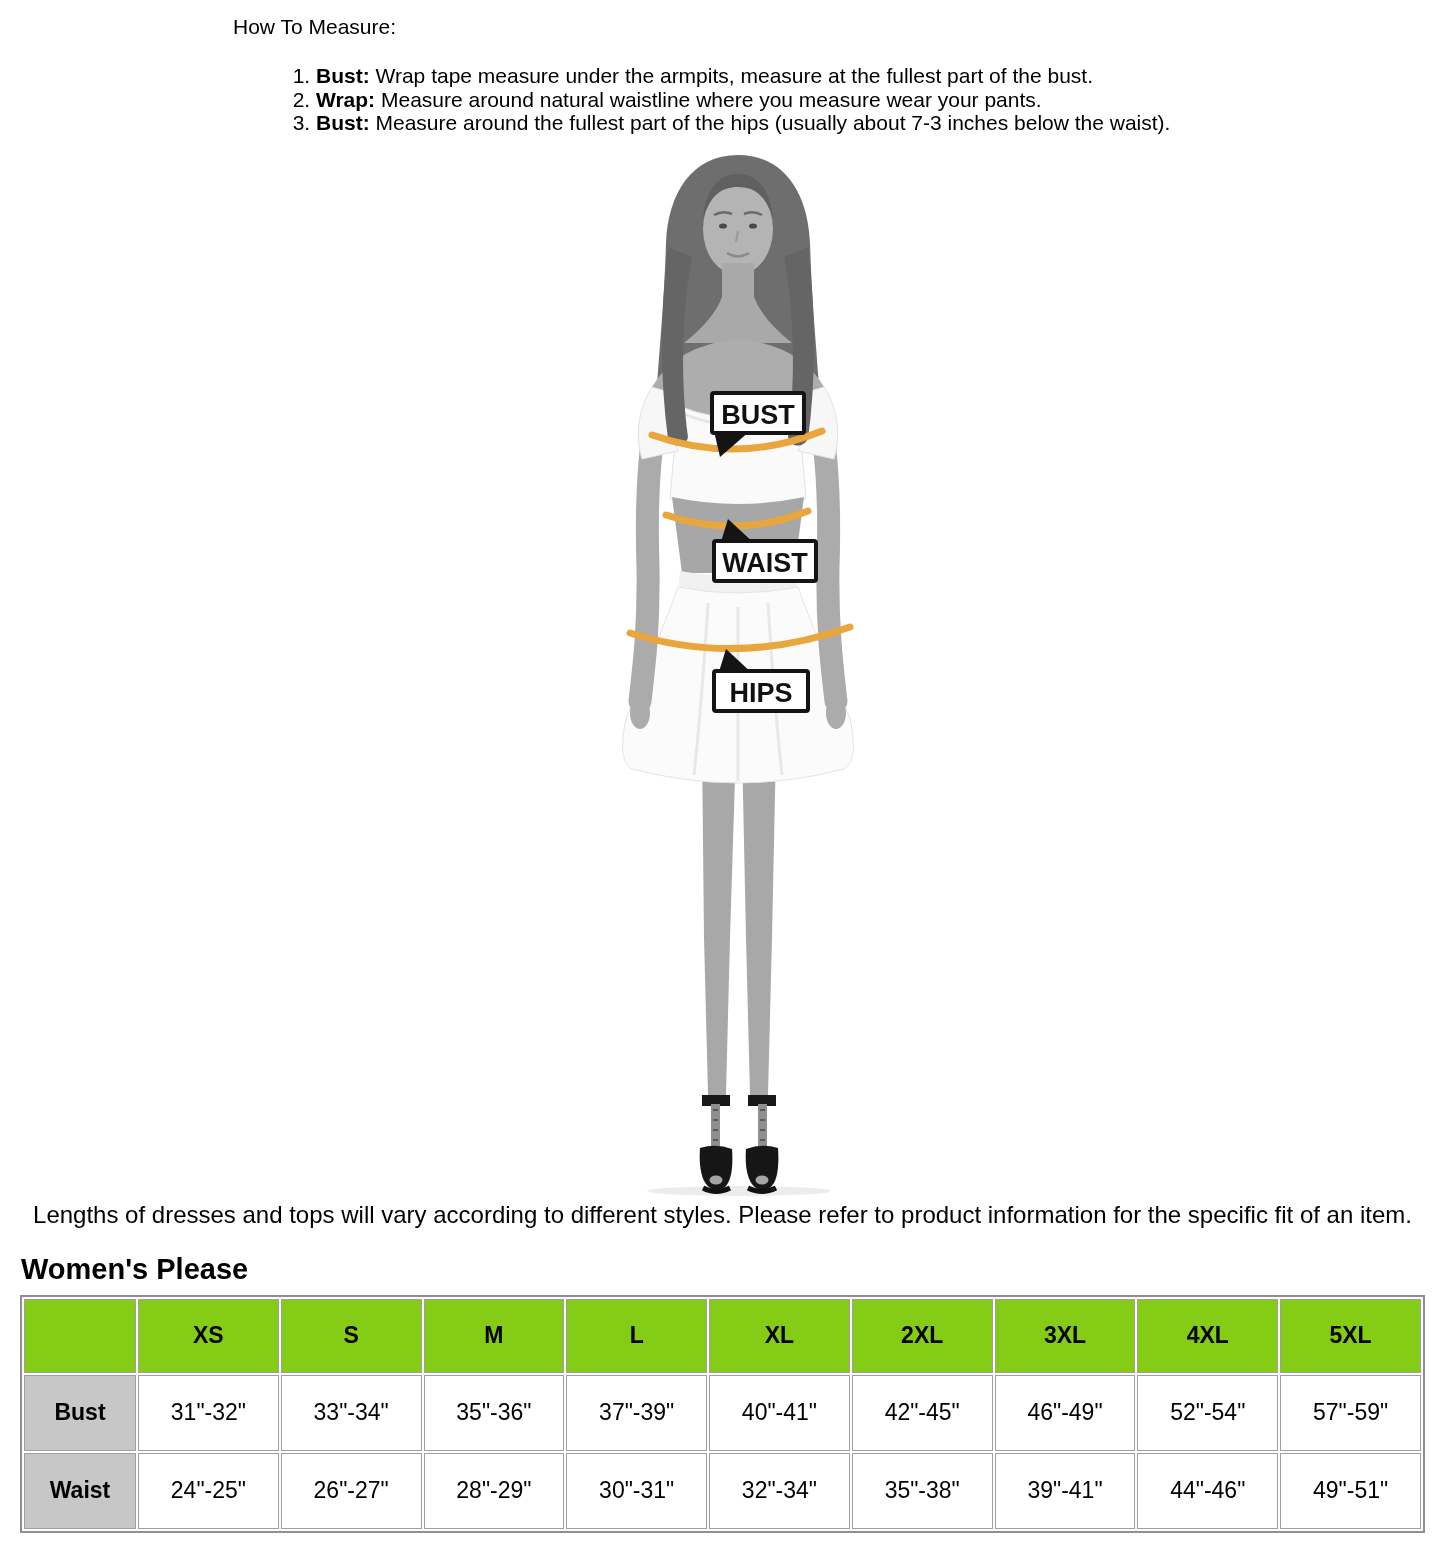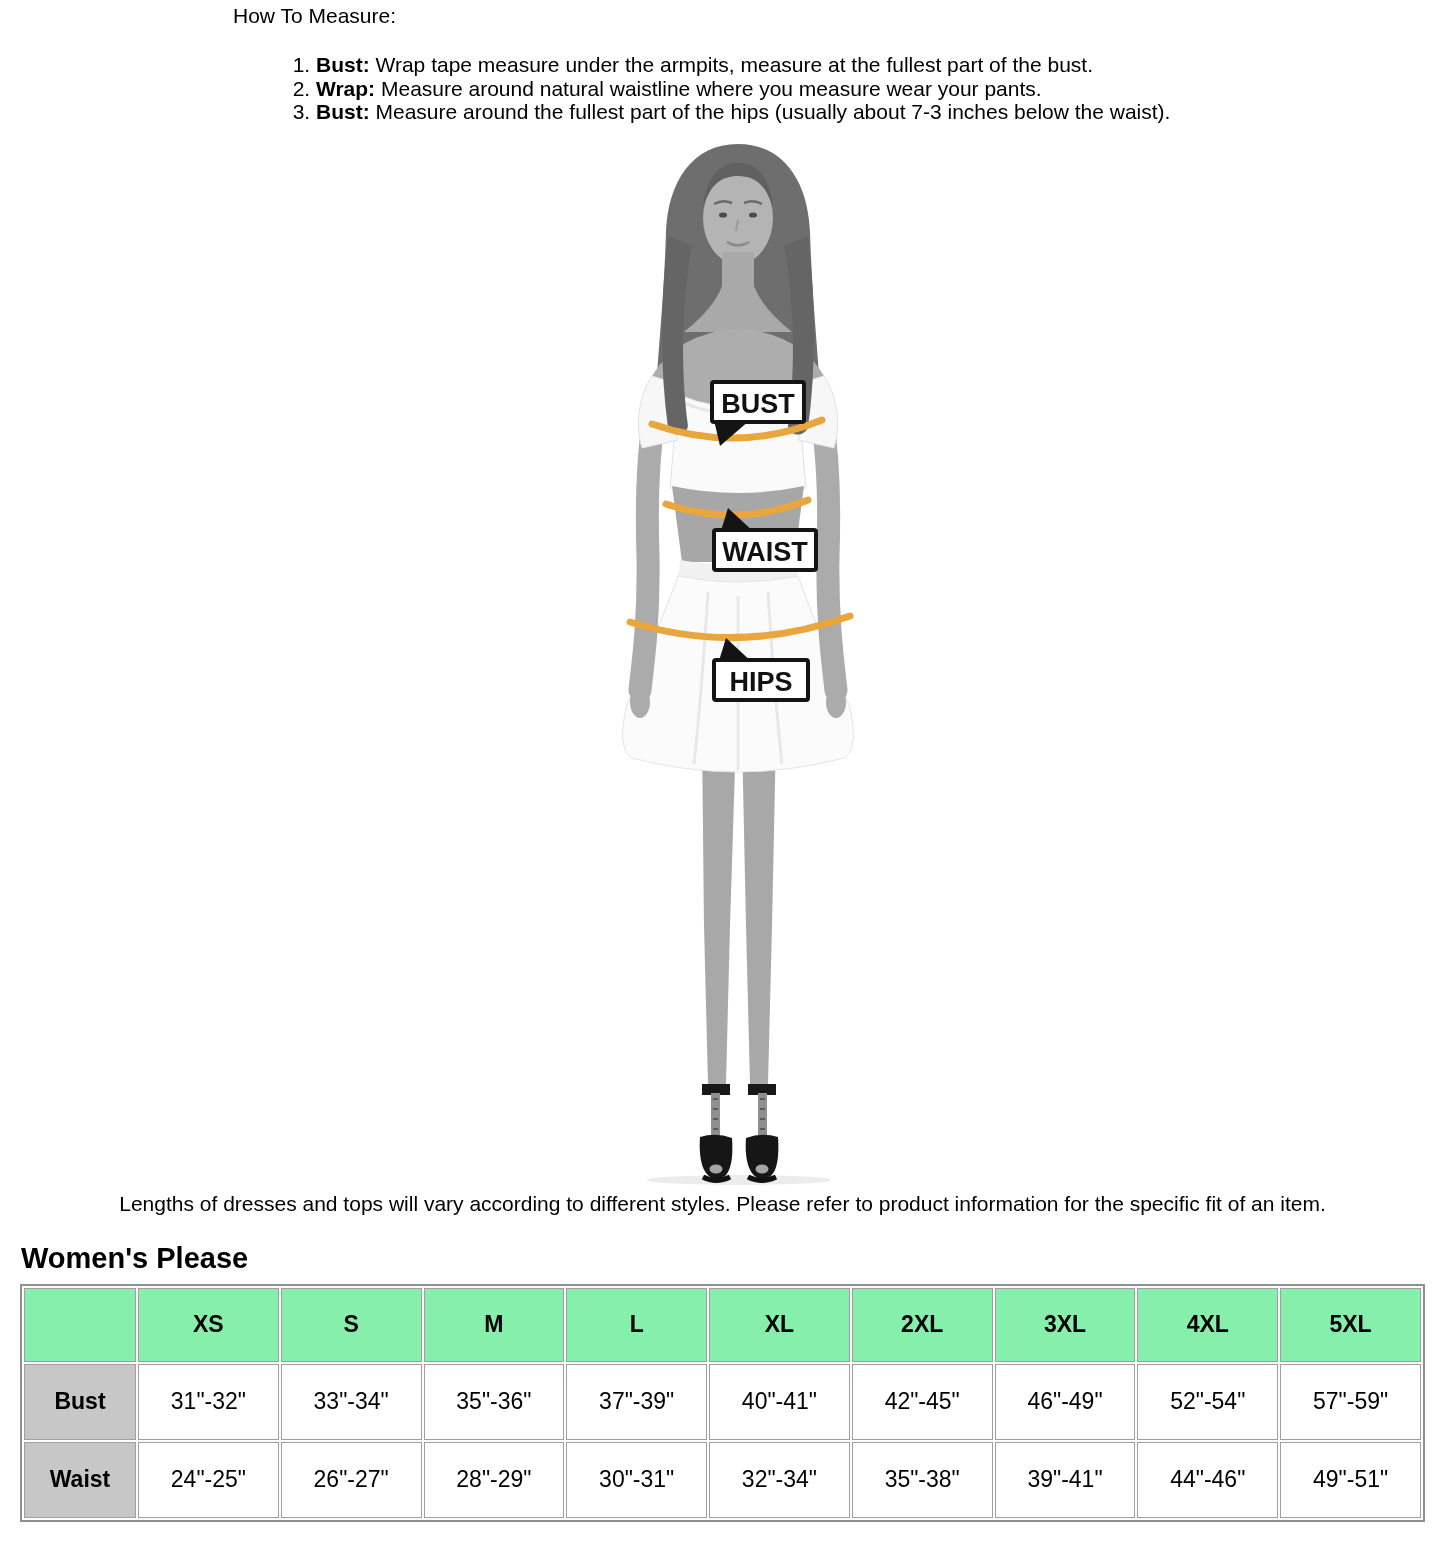--- a/index.html
+++ b/index.html
@@ -1,39 +1,39 @@
 <!DOCTYPE html>
 <html><head>
 <meta charset="utf-8">
 <style>
   html,body{margin:0;padding:0;}
   body{
     width:1445px;height:1555px;background:#ffffff;color:#000;
     font-family:"Liberation Sans","DejaVu Sans",sans-serif;
     overflow:hidden;position:relative;
   }
-  .intro{padding-top:4px;}
+  .intro{padding-top:15px;}
   .intro-title{margin:0 0 0 233px;font-size:21px;line-height:24px;}
   ol.steps{list-style:decimal;margin:25px 0 0 0;padding:0 0 0 316px;font-size:21px;line-height:23.5px;}
   ol.steps li{margin:0;padding:0;}
   ol.steps b{font-weight:bold;}
   .figure-wrap{width:370px;margin:12px 0 0 556px;}
   .figure-wrap svg{display:block;}
-  .note{margin:6px 0 0 0;text-align:center;font-size:21px;line-height:24px;}
+  .note{margin:6px 0 0 0;text-align:center;font-size:24px;line-height:24px;}
   .section-title{font-size:29px;font-weight:bold;margin:26px 0 9px 21px;}
   table.size-table{
     margin:0 20px;width:1405px;table-layout:fixed;
     border-collapse:separate;border-spacing:2px;
     border:2px solid #8f8f8f;background:#fdfdfd;
   }
   table.size-table th, table.size-table td{
     border:1px solid #9f9f9f;text-align:center;vertical-align:middle;
     font-size:23px;overflow:hidden;
   }
-  table.size-table thead th{background:#86efac;height:70px;font-weight:bold;}
+  table.size-table thead th{background:#84cc16;height:70px;font-weight:bold;}
   table.size-table col.label-col{width:112px;}
   table.size-table tbody th{background:#c7c7c7;font-weight:bold;}
   table.size-table tbody td{background:#ffffff;height:72px;font-weight:normal;}
 </style>
 </head>
 <body>
 
 <div class="intro">
   <p class="intro-title">How To Measure:</p>
   <ol class="steps">

